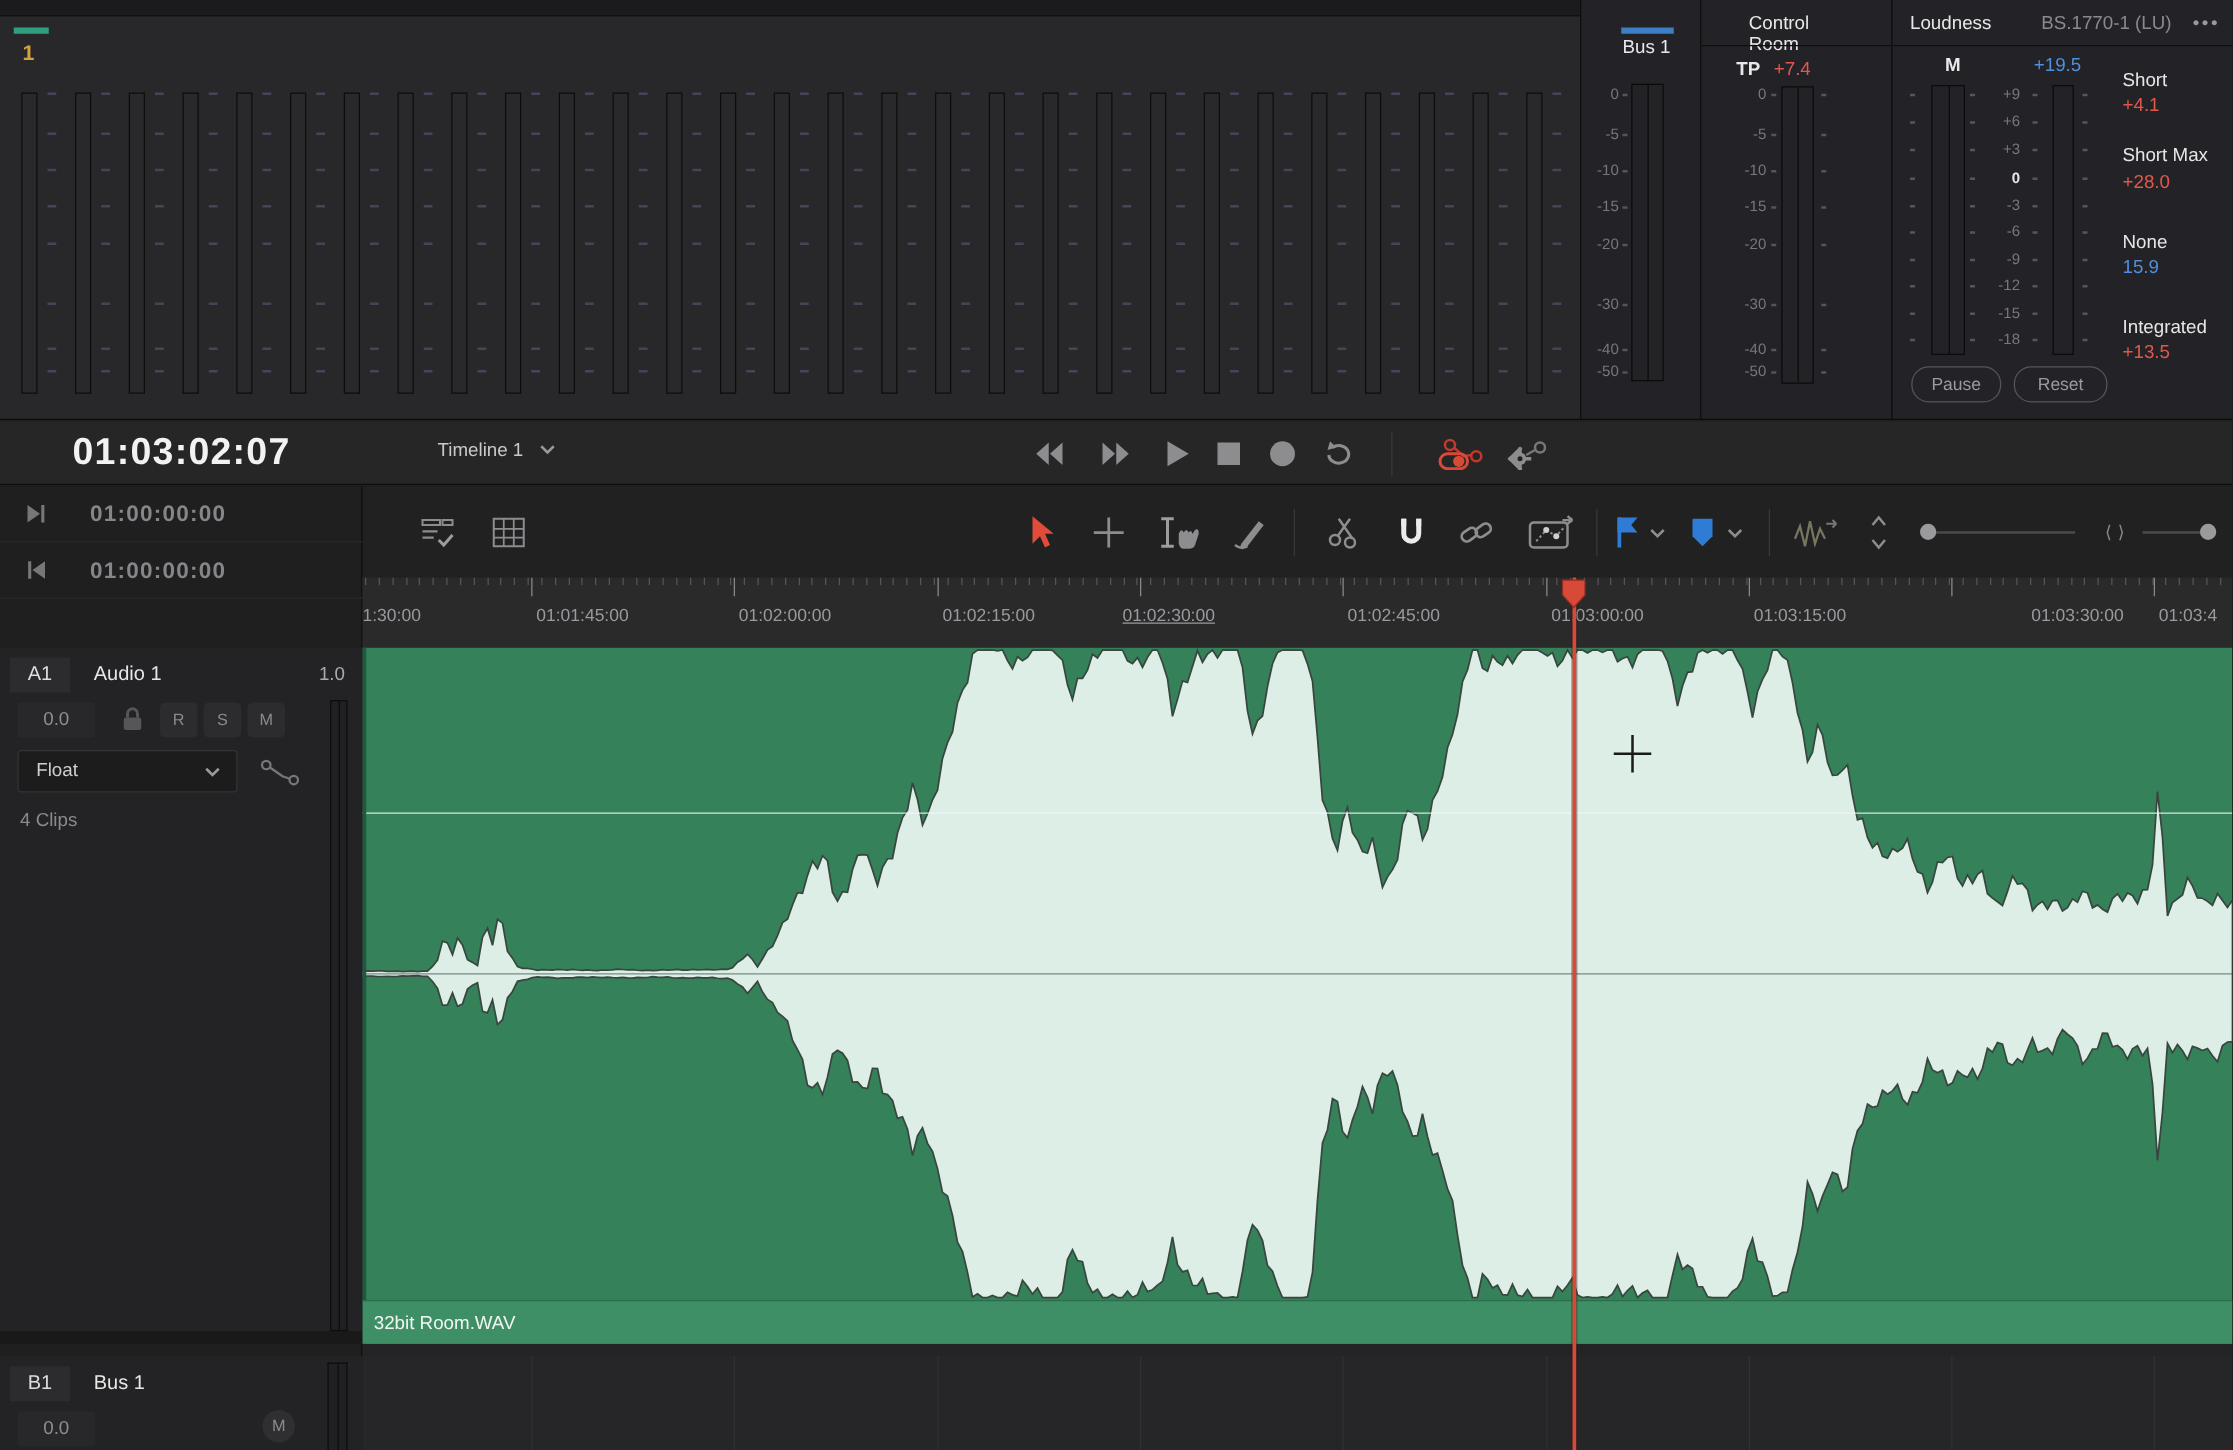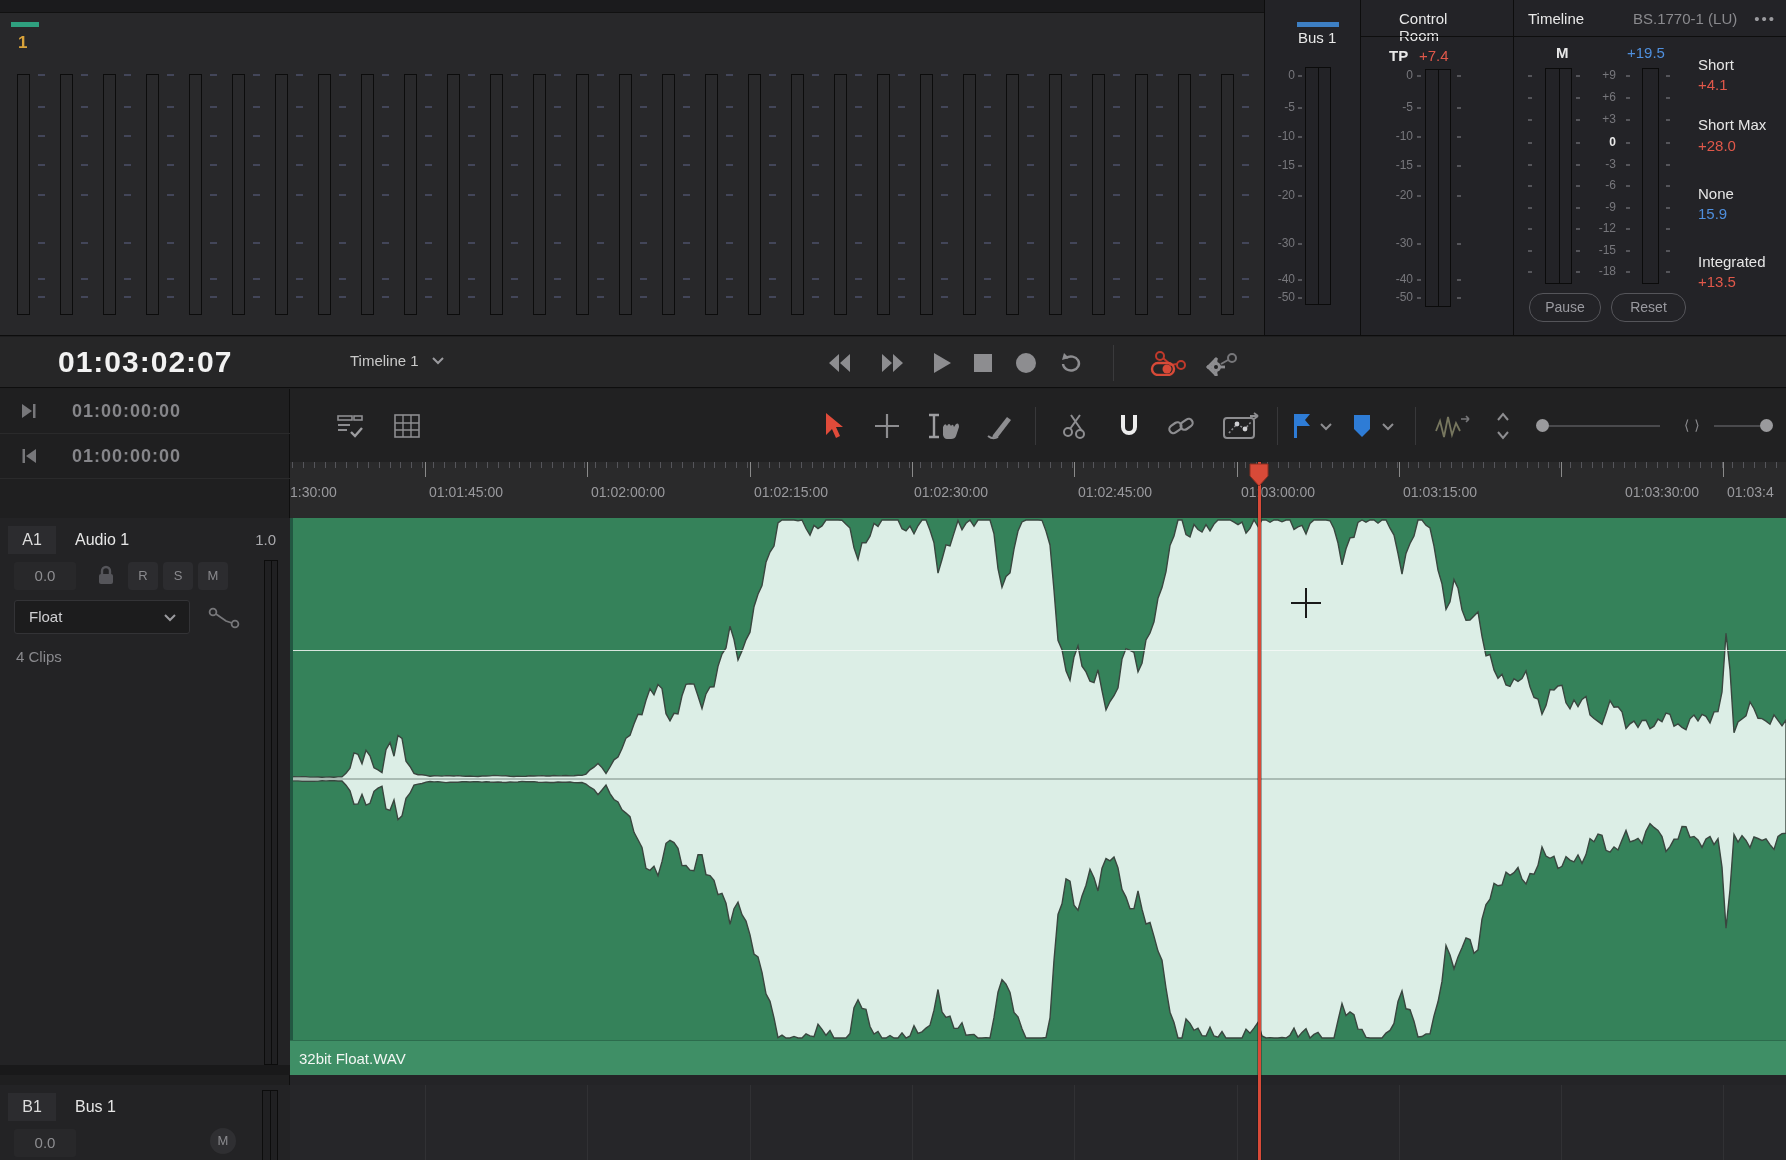--- a/index.html
+++ b/index.html
@@ -480,21 +480,21 @@
         <div class="scale-dash" style="left: 96px; top: 243px;"></div>
         <div class="scale-dash" style="left: 96px; top: 279px;"></div>
         <div class="scale-dash" style="left: 96px; top: 297px;"></div>
       </div>
     <div class="vmeter" style="left:64px; top:69px; width:26px; height:238px;">
         <div class="inner"></div>
       </div>
   </div>
 
   <div id="ld-panel" class="panel">
-    <div class="panel-title" style="left:14px;">Timeline</div>
+    <div class="panel-title" style="left:14px;">Loudness</div>
     <div class="panel-title" style="left:119px; color:#8a8a8e;">BS.1770-1 (LU)</div>
     <div class="panel-title" style="right:10px; color:#9a9a9e; letter-spacing:2px;">•••</div>
     <div class="panel-div"></div>
     <div class="panel-title" style="left:42px; top:44px; font-weight:bold;">M</div>
     <div class="panel-title blue" style="left:113px; top:44px;">+19.5</div>
     <div id="ld-scale">
         <div class="scale-label" style="left: 72px; width: 30px; top: 68px;">+9</div>
         <div class="scale-dash" style="left: 14px; top: 75px;"></div>
         <div class="scale-dash" style="left: 62px; top: 75px;"></div>
         <div class="scale-dash" style="left: 112px; top: 75px;"></div>
@@ -885,21 +885,21 @@
       <div class="rtick-minor" style="left: 1474.9px;"></div>
       <div class="rtick-minor" style="left: 1485.7px;"></div>
       <div class="rlabel" style="left: 0px;">1:30:00</div>
       <div class="rtick-major" style="left: 135px;"></div>
       <div class="rlabel" style="left: 139px;">01:01:45:00</div>
       <div class="rtick-major" style="left: 297px;"></div>
       <div class="rlabel" style="left: 301px;">01:02:00:00</div>
       <div class="rtick-major" style="left: 460px;"></div>
       <div class="rlabel" style="left: 464px;">01:02:15:00</div>
       <div class="rtick-major" style="left: 622px;"></div>
-      <div class="rlabel" style="left: 624px;">01:02:30:00</div>
+      <div class="rlabel" style="left: 608px; text-decoration: underline;">01:02:30:00</div>
       <div class="rtick-major" style="left: 784px;"></div>
       <div class="rlabel" style="left: 788px;">01:02:45:00</div>
       <div class="rtick-major" style="left: 947px;"></div>
       <div class="rlabel" style="left: 951px;">01:03:00:00</div>
       <div class="rtick-major" style="left: 1109px;"></div>
       <div class="rlabel" style="left: 1113px;">01:03:15:00</div>
       <div class="rtick-major" style="left: 1271px;"></div>
       <div class="rlabel" style="left: 1335px;">01:03:30:00</div>
       <div class="rtick-major" style="left: 1433px;"></div>
       <div class="rlabel" style="left: 1437px;">01:03:4</div>
@@ -907,21 +907,21 @@
 
   <div id="content" class="abs">
     <div id="clip">
       <svg id="wave-svg" width="1496" height="522">
           <polygon points="0,259.0 4,258.7 8,258.9 12,258.7 16,258.7 20,259.1 24,259.1 28,259.0 32,259.3 36,259.1 40,259.0 44,259.2 48,258.9 52,258.9 56,255.2 60,250.1 64,234.9 68,236.4 72,245.8 76,232.4 80,237.9 84,249.8 88,251.9 92,254.5 96,231.6 100,224.6 104,238.2 108,217.4 112,220.5 116,243.2 120,248.5 124,255.3 128,256.7 132,256.7 136,257.4 140,258.3 144,257.8 148,257.9 152,258.1 156,257.6 160,257.8 164,258.0 168,257.6 172,258.0 176,258.3 180,258.0 184,258.4 188,258.5 192,258.0 196,258.0 200,257.9 204,257.4 208,257.6 212,257.9 216,257.7 220,258.2 224,258.5 228,258.1 232,258.4 236,258.3 240,257.8 244,258.0 248,257.9 252,257.6 256,258.0 260,258.0 264,257.5 268,257.9 272,257.8 276,257.5 280,257.9 284,257.8 288,257.3 292,257.4 296,256.1 300,251.8 304,249.2 308,245.4 312,249.6 316,255.5 320,249.0 324,241.8 328,239.1 332,230.5 336,220.1 340,217.4 344,206.0 348,196.2 352,196.7 356,182.3 360,170.8 364,176.8 368,166.6 372,170.6 376,195.7 380,202.9 384,195.3 388,195.9 392,177.8 396,166.3 400,165.7 404,166.1 408,178.0 412,190.5 416,175.9 420,169.0 424,168.9 428,148.4 432,136.1 436,129.9 440,108.2 444,121.5 448,142.0 452,132.9 456,121.8 460,114.2 464,88.7 468,76.2 472,67.5 476,44.3 480,34.1 484,28.1 488,5.0 492,2.0 496,2.0 500,2.0 504,2.0 508,2.7 512,2.0 516,10.5 520,17.1 524,7.4 528,10.6 532,7.9 536,2.0 540,2.0 544,2.0 548,2.0 552,2.3 556,6.3 560,10.1 564,29.9 568,41.6 572,24.7 576,24.7 580,18.1 584,5.4 588,8.4 592,2.0 596,2.0 600,2.0 604,2.0 608,2.0 612,10.7 616,12.9 620,8.1 624,15.8 628,7.8 632,2.0 636,2.0 640,12.2 644,24.9 648,55.1 652,41.5 656,26.8 660,27.9 664,15.1 668,2.5 672,11.8 676,5.3 680,2.0 684,8.3 688,2.0 692,2.0 696,2.0 700,2.0 704,15.8 708,50.7 712,69.2 716,58.5 720,54.9 724,31.2 728,13.0 732,3.9 736,2.0 740,2.0 744,2.0 748,2.0 752,2.3 756,13.1 760,27.0 764,72.2 768,122.3 772,131.6 776,152.7 780,162.3 784,139.0 788,127.8 792,148.2 796,153.9 800,163.2 804,164.6 808,151.8 812,172.7 816,191.8 820,183.5 824,177.7 828,169.7 832,141.1 836,130.6 840,132.4 844,134.5 848,153.8 852,145.2 856,122.0 860,115.0 864,103.7 868,80.2 872,69.6 876,53.7 880,27.4 884,18.0 888,2.0 892,2.0 896,16.6 900,19.0 904,6.5 908,11.5 912,14.1 916,6.6 920,12.8 924,6.1 928,2.0 932,2.0 936,2.0 940,2.0 944,4.2 948,6.7 952,4.1 956,15.1 960,10.4 964,2.0 968,8.5 972,2.0 976,2.0 980,4.3 984,2.0 988,2.0 992,3.8 996,2.0 1000,2.0 1004,11.4 1008,8.8 1012,7.4 1016,16.0 1020,5.4 1024,2.0 1028,2.0 1032,2.0 1036,2.0 1040,2.8 1044,10.8 1048,25.0 1052,46.9 1056,30.8 1060,19.9 1064,19.3 1068,4.4 1072,2.0 1076,4.2 1080,2.0 1084,2.0 1088,5.2 1092,2.0 1096,2.0 1100,10.2 1104,17.1 1108,35.5 1112,56.0 1116,35.4 1120,25.5 1124,18.1 1128,2.0 1132,2.0 1136,7.3 1140,10.0 1144,28.1 1148,52.2 1152,65.9 1156,91.4 1160,83.8 1164,61.6 1168,70.1 1172,91.9 1176,102.3 1180,102.0 1184,98.1 1188,93.9 1192,118.3 1196,137.9 1200,136.5 1204,151.9 1208,160.2 1212,156.2 1216,167.0 1220,168.5 1224,160.8 1228,163.4 1232,160.5 1236,153.0 1240,168.9 1244,179.5 1248,181.1 1252,196.2 1256,187.6 1260,171.5 1264,172.1 1268,168.0 1272,167.2 1276,184.8 1280,190.8 1284,181.9 1288,188.7 1292,181.5 1296,178.5 1300,197.0 1304,200.5 1308,203.4 1312,206.4 1316,195.1 1320,182.6 1324,189.2 1328,188.8 1332,193.7 1336,210.5 1340,205.8 1344,203.1 1348,209.4 1352,202.5 1356,202.3 1360,210.8 1364,208.2 1368,201.1 1372,203.7 1376,195.0 1380,196.3 1384,208.3 1388,205.9 1392,209.4 1396,211.7 1400,200.8 1404,197.1 1408,203.0 1412,196.4 1416,198.4 1420,204.9 1424,193.9 1428,193.7 1432,173.9 1436,115.3 1440,151.9 1444,214.8 1448,204.0 1452,201.0 1456,197.9 1460,184.0 1464,190.7 1468,200.3 1472,200.6 1476,203.1 1480,206.2 1484,196.9 1488,202.4 1492,207.9 1496,202.0 1496,315.3 1492,315.6 1488,318.4 1484,331.4 1480,326.6 1476,320.8 1472,322.4 1468,320.5 1464,319.0 1460,329.5 1456,322.5 1452,317.6 1448,324.2 1444,316.6 1440,371.8 1436,410.3 1432,349.1 1428,320.7 1424,326.6 1420,318.6 1416,321.0 1412,329.4 1408,321.9 1404,318.4 1400,319.4 1396,308.7 1392,308.5 1388,321.1 1384,321.3 1380,328.6 1376,333.5 1372,318.6 1368,312.4 1364,309.4 1360,305.7 1356,313.0 1352,325.5 1348,320.4 1344,322.5 1340,323.8 1336,312.4 1332,322.0 1328,332.0 1324,328.9 1320,334.2 1316,332.3 1312,317.4 1308,316.0 1304,323.7 1300,320.6 1296,336.6 1292,345.3 1288,336.9 1284,343.9 1280,342.1 1276,338.7 1272,348.3 1268,350.5 1264,338.2 1260,340.3 1256,338.0 1252,328.9 1248,347.4 1244,356.3 1240,355.5 1236,365.9 1232,361.2 1228,349.5 1224,354.7 1220,357.4 1216,354.2 1212,366.9 1208,367.8 1204,365.3 1200,381.1 1196,386.6 1192,401.1 1188,431.8 1184,435.2 1180,421.6 1176,419.9 1172,429.7 1168,438.9 1164,450.8 1160,437.1 1156,427.5 1152,463.4 1148,483.8 1144,497.8 1140,515.8 1136,515.9 1132,518.5 1128,518.9 1124,503.2 1120,491.7 1116,490.8 1112,472.9 1108,483.4 1104,505.4 1100,512.4 1096,515.1 1092,520.0 1088,520.0 1084,520.0 1080,520.0 1076,519.4 1072,511.4 1068,511.2 1064,496.8 1060,494.0 1056,497.5 1052,485.5 1048,502.4 1044,520.0 1040,520.0 1036,520.0 1032,520.0 1028,514.3 1024,516.4 1020,520.0 1016,510.7 1012,514.4 1008,519.2 1004,510.1 1000,517.2 996,520.0 992,519.5 988,520.0 984,520.0 980,519.6 976,520.0 972,518.0 968,504.3 964,510.2 960,515.2 956,511.1 952,520.0 948,520.0 944,520.0 940,520.0 936,520.0 932,513.6 928,519.2 924,518.0 920,509.3 916,518.0 912,517.7 908,510.2 904,512.4 900,505.4 896,501.0 892,520.0 888,520.0 884,504.5 880,494.2 876,470.0 872,442.3 868,433.1 864,418.4 860,404.5 856,406.0 852,391.2 848,372.9 844,390.5 840,390.8 836,379.1 832,371.4 828,349.9 824,338.9 820,342.8 816,340.6 812,350.3 808,373.0 804,359.8 800,351.3 796,367.2 792,377.9 788,392.2 784,387.2 780,363.2 776,360.9 772,385.8 768,396.4 764,442.3 760,500.0 756,519.5 752,520.0 748,520.0 744,520.0 740,520.0 736,520.0 732,510.8 728,498.9 724,494.5 720,474.4 716,466.1 712,461.7 708,474.2 704,499.4 700,520.0 696,519.6 692,520.0 688,520.0 684,516.4 680,516.7 676,517.2 672,504.7 668,510.4 664,510.2 660,498.2 656,499.5 652,493.8 648,471.5 644,492.2 640,507.2 636,510.1 632,513.8 628,515.3 624,507.7 620,517.9 616,520.0 612,514.9 608,520.0 604,520.0 600,517.5 596,520.0 592,520.0 588,513.4 584,516.1 580,508.5 576,491.4 572,490.4 568,481.8 564,489.6 560,515.4 556,520.0 552,520.0 548,520.0 544,520.0 540,512.4 536,517.3 532,511.3 528,506.2 524,518.8 520,517.9 516,515.8 512,520.0 508,520.0 504,518.4 500,520.0 496,520.0 492,517.1 488,519.6 484,499.9 480,483.3 476,475.8 472,454.3 468,438.9 464,436.0 460,416.9 456,403.1 452,396.7 448,384.2 444,390.7 440,406.4 436,385.3 432,375.4 428,376.7 424,362.4 420,357.6 416,356.6 412,336.8 408,336.7 404,352.8 400,352.1 396,347.5 392,347.6 388,330.3 384,324.6 380,322.3 376,325.3 372,343.7 368,357.7 364,348.2 360,352.3 356,350.3 352,329.4 348,321.7 344,314.3 340,298.7 336,295.1 332,291.9 328,284.0 324,281.5 320,275.6 316,267.1 312,272.0 308,276.7 304,271.5 300,269.2 296,266.0 292,264.5 288,264.8 284,264.6 280,264.0 276,264.3 272,264.3 268,264.0 264,264.5 260,264.5 256,264.2 252,264.4 248,264.2 244,263.6 240,263.8 236,263.7 232,263.4 228,264.0 224,264.1 220,264.0 216,264.5 212,264.3 208,264.0 204,264.2 200,264.0 196,263.7 192,264.1 188,263.8 184,263.6 180,264.0 176,263.8 172,263.8 168,264.3 164,264.2 160,264.2 156,264.6 152,264.1 148,263.8 144,263.9 140,263.5 136,264.1 132,265.5 128,266.1 124,267.1 120,275.2 116,280.4 112,297.8 108,301.7 104,281.9 100,292.3 96,291.0 92,268.2 88,270.1 84,273.3 80,285.3 76,287.1 72,276.3 68,285.9 64,286.2 60,272.8 56,267.2 52,263.0 48,263.0 44,262.6 40,262.7 36,262.9 32,262.8 28,263.1 24,263.3 20,263.1 16,263.2 12,263.3 8,262.9 4,262.9 0,263.0" fill="#dceee6" stroke="#39463f" stroke-width="1.4"></polygon>
           <line x1="0" x2="1496" y1="261" y2="261" stroke="rgba(40,60,50,0.55)" stroke-width="1"></line>
         </svg>
       <div id="autoline"></div>
       <div class="edge"></div>
     </div>
-    <div id="clip-name-bar"><span>32bit Float.WAV</span></div>
+    <div id="clip-name-bar"><span>32bit Room.WAV</span></div>
     <div id="bus-area">
         <div class="busgrid" style="left: 135px;"></div>
         <div class="busgrid" style="left: 297px;"></div>
         <div class="busgrid" style="left: 460px;"></div>
         <div class="busgrid" style="left: 622px;"></div>
         <div class="busgrid" style="left: 784px;"></div>
         <div class="busgrid" style="left: 947px;"></div>
         <div class="busgrid" style="left: 1109px;"></div>
         <div class="busgrid" style="left: 1271px;"></div>
         <div class="busgrid" style="left: 1433px;"></div>

